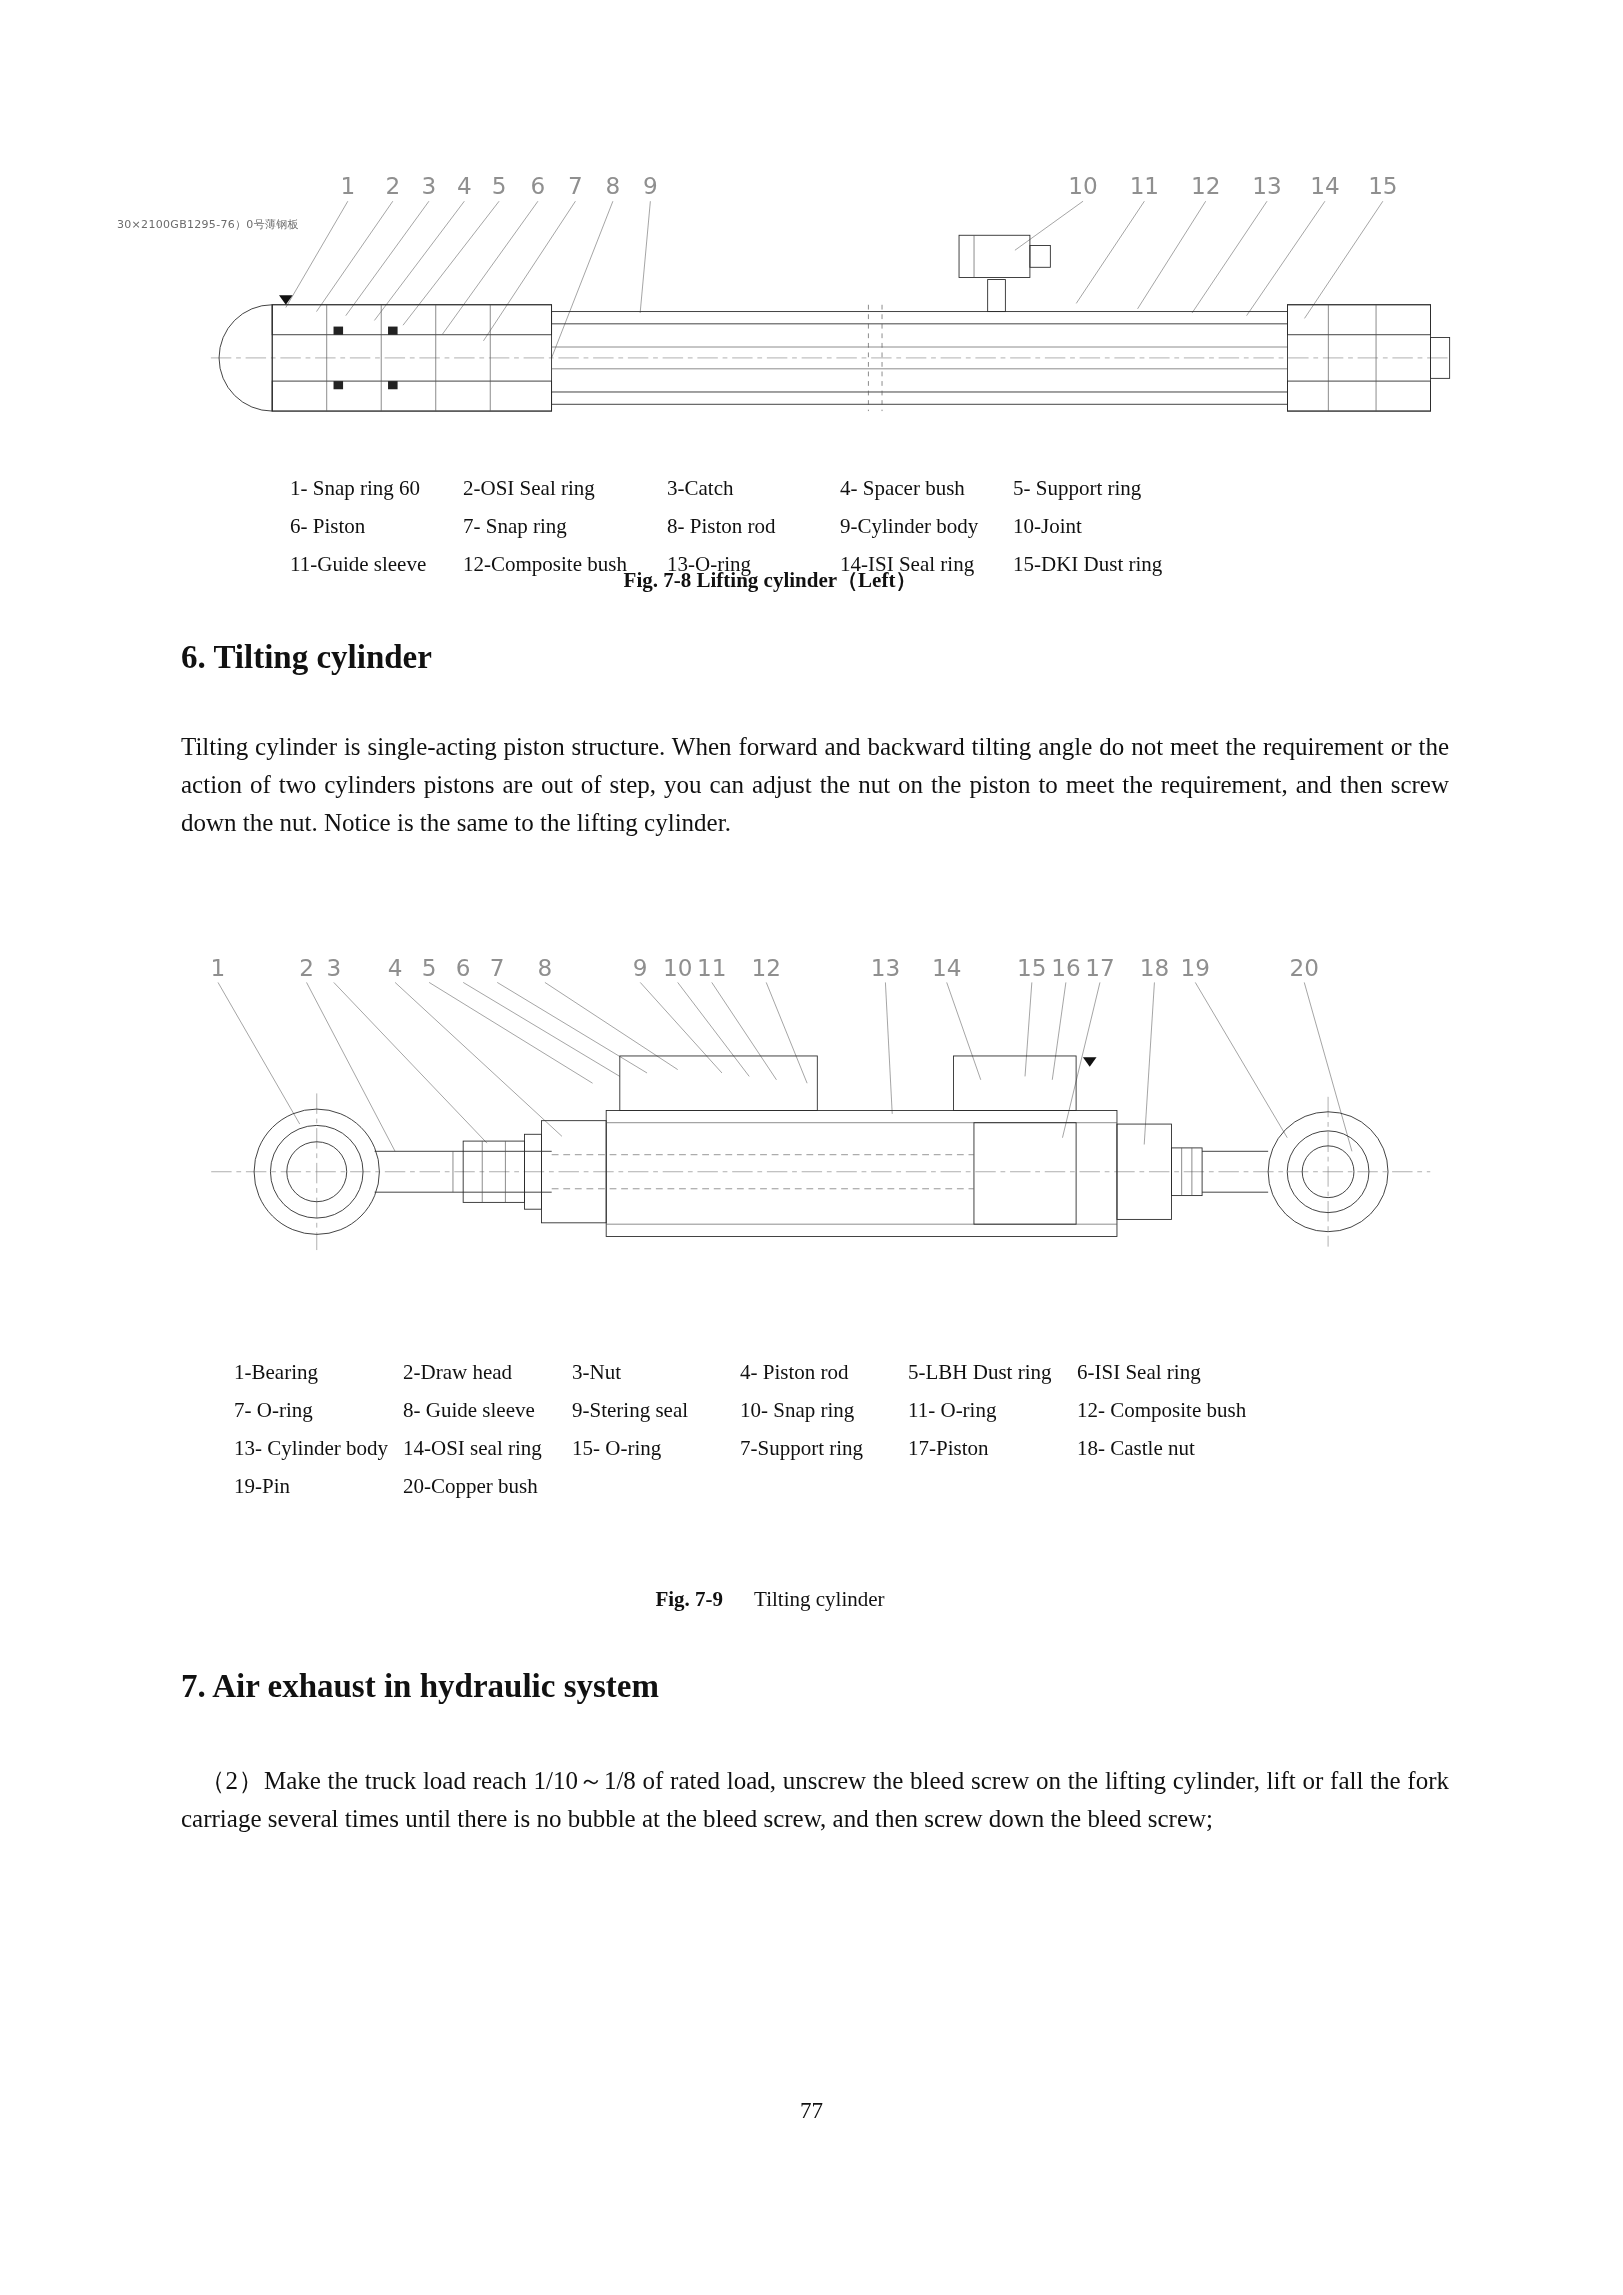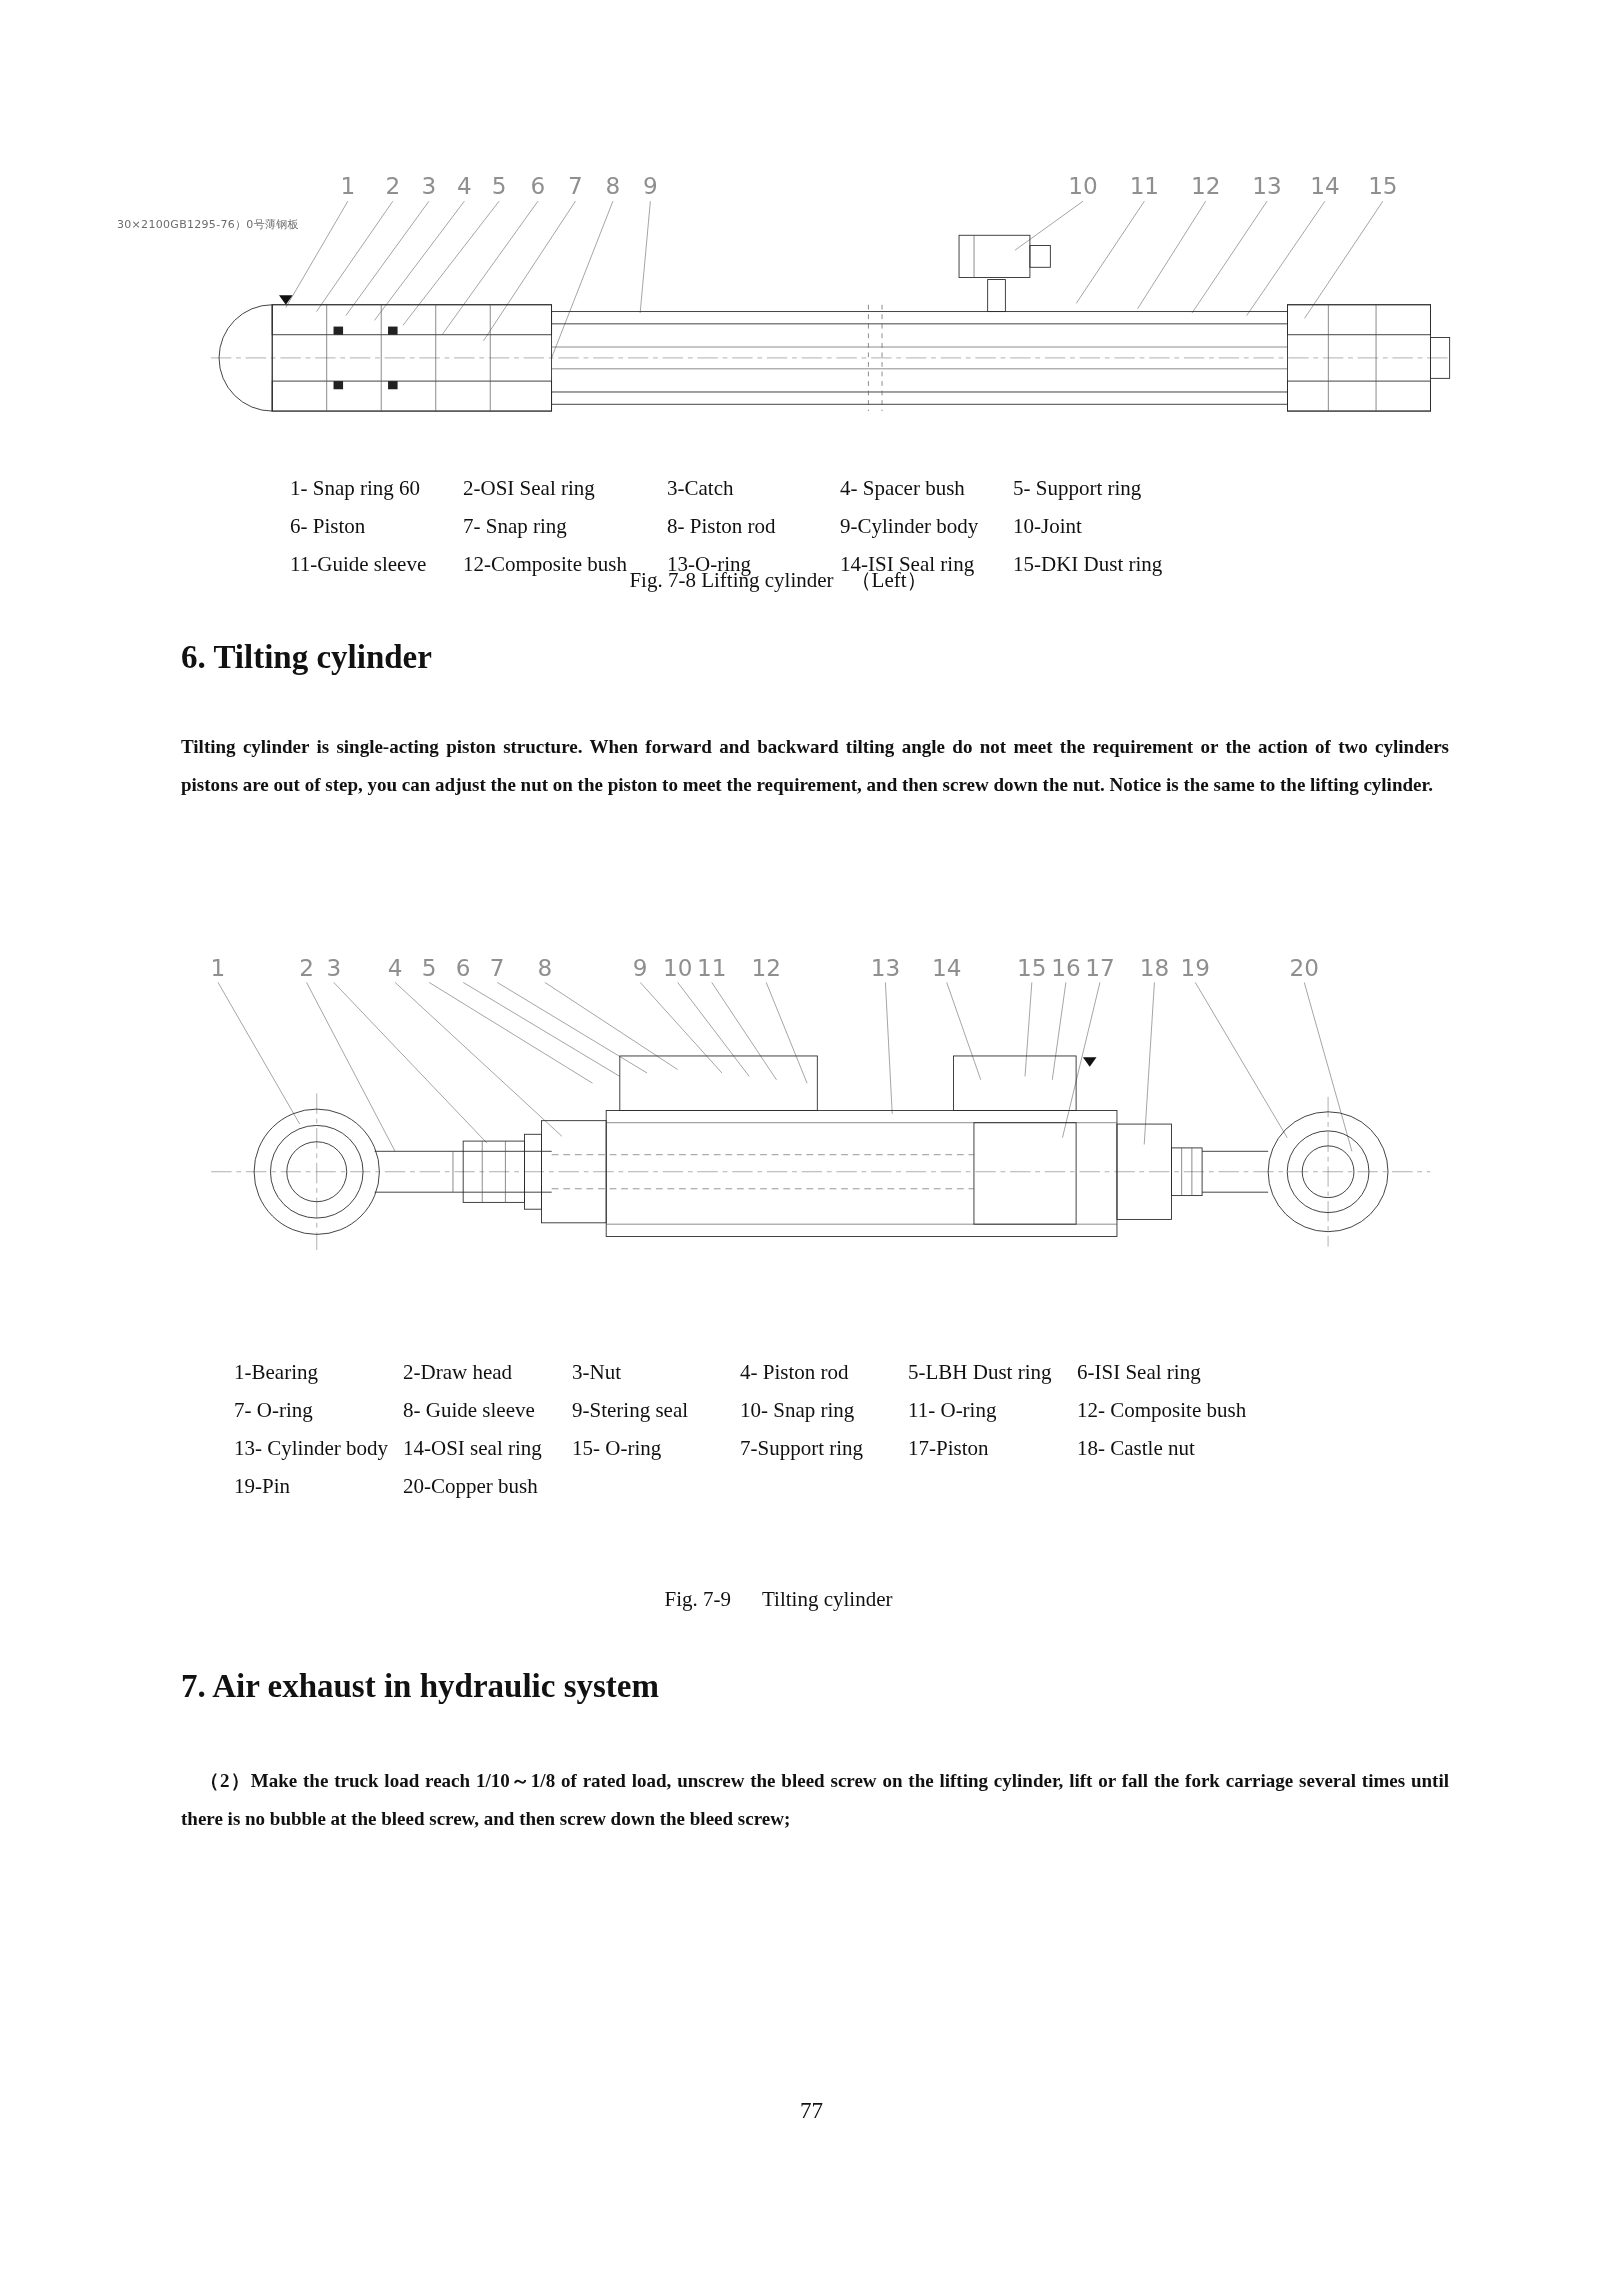--- a/index.html
+++ b/index.html
@@ -16,28 +16,28 @@
   }
   .fig-svg { position:absolute; left:170px; top:0; }
   .parts-grid {
     position:absolute; display:grid; font-size:21px; line-height:38px;
     white-space:nowrap;
   }
   .caption {
     position:absolute; left:0; width:1540px; text-align:center;
     font-size:21px;
   }
-  .caption .cap-bold { font-weight:normal;margin-left:17px; }
+  .caption .cap-bold { font-weight:bold; }
   .caption .cap-gap { display:inline-block; width:31px; }
   h2.sec-heading {
     position:absolute; left:181px; font-size:33px; font-weight:bold;
   }
   .body-par {
     position:absolute; left:181px; width:1268px;
-    font-size:19px; line-height:38px; text-align:justify;font-weight:bold;
+    font-size:25px; line-height:38px; text-align:justify;
   }
   .body-par p { text-indent:19px; }
   .page-number {
     position:absolute; left:0; width:1623px; text-align:center;
     font-size:23px;
   }
   .callout {
     font-family:"DejaVu Sans",sans-serif; font-size:34px; fill:#8f8f8f;
   }
   .ln   { stroke:#2b2b2b; stroke-width:1.3; fill:none; }

